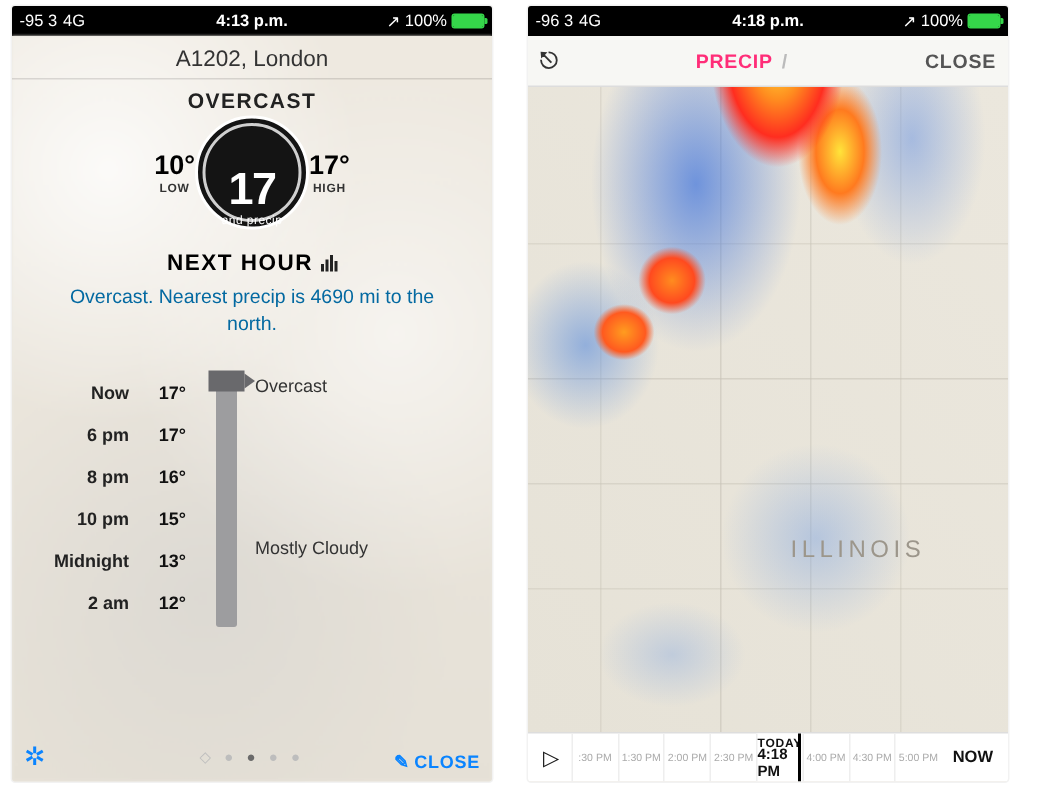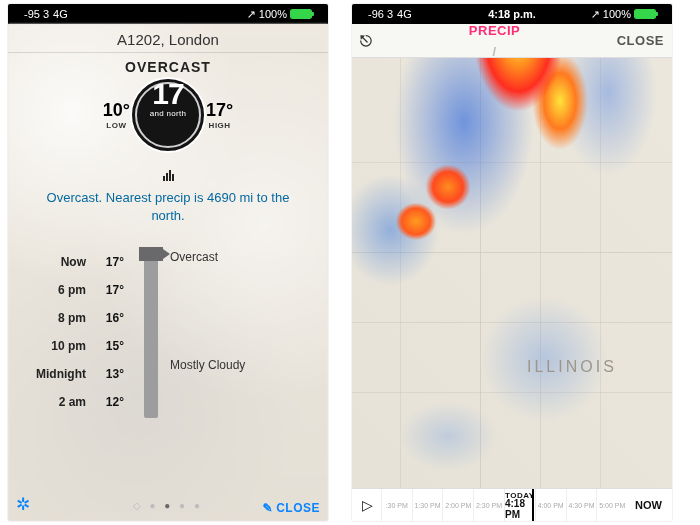--- a/index.html
+++ b/index.html
@@ -20,21 +20,21 @@
     box-shadow: 0 0 0 1px rgba(0,0,0,0.05);
   }
   
   .status-bar {
     height: 20px;
     background: #000;
     color: #fff;
     font-size: 11px;
     display: flex;
     align-items: center;
-    padding: 0 16px;
+    padding: 0 5px;
     position: relative;
   }
   .status-left { display:flex; align-items:center; gap:4px; }
   .status-center { position:absolute; left:0; right:0; text-align:center; font-weight:600; pointer-events:none;}
   .status-right { margin-left:auto; display:flex; align-items:center; gap:3px; }
   .battery {
     width: 22px; height: 10px;
     border: 1px solid #35d64a; border-radius: 2px;
     position: relative; display:inline-block;
   }
@@ -58,21 +58,21 @@
   }
   .summary { text-align:center; margin-top:6px; }
   .condition-label { font-weight:800; font-size:14px; letter-spacing:1px; color:#222; }
   .arc-row { display:flex; justify-content:center; align-items:center; gap:0; margin-top:2px;}
   .lowhigh { text-align:center; }
   .lowhigh .t { font-weight:700; font-size:18px;}
   .lowhigh .l { font-size:8px; font-weight:700; letter-spacing:0.5px; color:#333;}
   .badge {
     width:76px; height:76px; border-radius:50%;
     background:#141414; color:#fff;
-    display:flex; flex-direction:column; align-items:center; justify-content:flex-start;
+    display:flex; flex-direction:column; align-items:center; justify-content:flex-end;
     border:2px solid #fff;
     position:relative;
   }
   .badge::before { content:""; position:absolute; inset:3px; border-radius:50%; border:2px solid #fff; opacity:0.8;}
   .badge .big { font-size:30px; font-weight:900; letter-spacing:-1px; line-height:1;}
   .badge .sub { font-size:8px; margin-top:0px; letter-spacing:0.3px;}
   .next-hour { text-align:center; margin-top:14px; }
   .next-hour .nh-title { font-weight:900; font-size:15px; letter-spacing:1px; display:inline-flex; align-items:center; gap:5px;}
   .nh-bars { display:inline-flex; gap:1px; align-items:flex-end;}
   .nh-bars span { width:2px; background:#222; display:block;}
@@ -91,21 +91,21 @@
   .page-dots { position:absolute; bottom:10px; left:0; right:0; text-align:center; font-size:10px; color:#bdbdbd; letter-spacing:3px;}
   .page-dots .active { color:#6a6a6a;}
   .bottom-left { position:absolute; left:8px; bottom:6px; color:#0a84ff; font-size:17px;}
   .bottom-right { position:absolute; right:8px; bottom:6px; color:#0a84ff; font-size:12px; font-weight:800; display:flex; align-items:center; gap:3px; letter-spacing:0.5px;}
   
   .right .header {
     height:34px; background:#f7f7f4; border-bottom:1px solid #ddd;
     display:flex; align-items:center; justify-content:space-between; padding:0 8px;
     font-size:13px; font-weight:600; color:#555; letter-spacing:0.5px;
   }
-  .right .header .seg { display:flex; gap:6px; align-items:center;flex-direction:column;}
+  .right .header .seg { display:flex; gap:6px; align-items:center;}
   .right .header .precip { color:#ff2d78; font-weight:800;}
   .right .header .slash { color:#bbb;}
   .map-area {
     position:relative;
     height: 430px;
     background:
       linear-gradient(45deg, rgba(230,226,215,1), rgba(235,231,221,1));
     overflow:hidden;
   }
   .map-roads::before, .map-roads::after {
@@ -144,50 +144,52 @@
 </style>
 </head>
 <body>
 
 <div class="phone left">
   <div class="status-bar">
     <div class="status-left">
       <span>-95 3</span>
       <span>4G</span>
     </div>
+    <div class="status-center">4:13 p.m.</div>
     <div class="status-right">
       <span>↗</span>
       <span>100%</span>
       <span class="battery">
           <i></i>
         </span>
     </div>
   </div>
   <div class="bg-blur"></div>
   <div class="content">
     <div class="location-bar">A1202, London</div>
     <div class="summary">
       <div class="condition-label">OVERCAST</div>
       <div class="arc-row">
         <div class="lowhigh">
           <div class="t">10°</div>
           <div class="l">LOW</div>
         </div>
         <div class="badge">
           <div class="big">17</div>
-          <div class="sub">and north</div>
+          <div class="sub">and precip</div>
         </div>
         <div class="lowhigh">
           <div class="t">17°</div>
           <div class="l">HIGH</div>
         </div>
       </div>
     </div>
     <div class="next-hour">
       <div class="nh-title">
+        <span>NEXT HOUR</span>
         <span class="nh-bars">
             <span></span>
             <span></span>
             <span></span>
             <span></span>
           </span>
       </div>
       <div class="nh-text">Overcast. Nearest precip is 4690 mi to the north.</div>
     </div>
     <div class="hourly">

